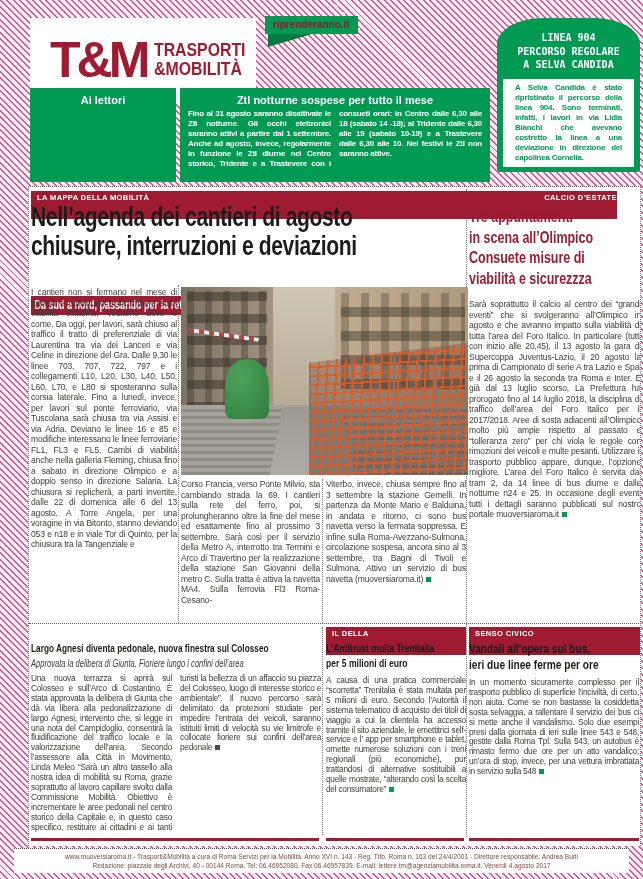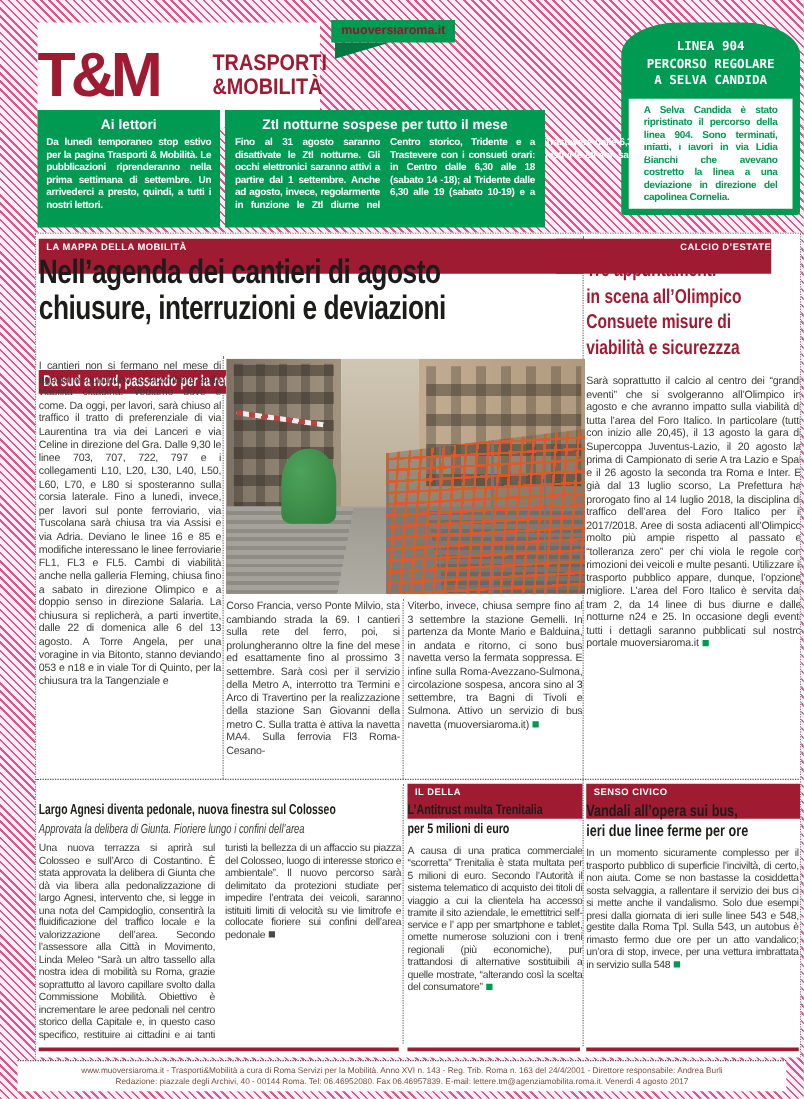--- a/index.html
+++ b/index.html
@@ -53,41 +53,40 @@
   .badge{color:#8c1a30;font-weight:bold;font-size:10px;line-height:18px;padding:0 8px;}
   
   #photo{overflow:hidden;background:linear-gradient(#e8eaec 0 14%,#d7d4cd 14% 40%,#b3aea6 40%);}
   .ph{position:absolute;}
 </style>
 </head>
 <body>
 
 <div id="page">
 
-  <div class="abs white" style="left:30px;top:18px;width:226px;height:84px;display:flex;align-items:center;padding-left:0;box-sizing:border-box;gap:36px;">
+  <div class="abs white" style="left:30px;top:18px;width:226px;height:84px;display:flex;align-items:center;padding-left:20px;box-sizing:border-box;">
     <div class="logo-word">T&amp;M</div>
     <div class="logo-title" style="margin-left:8px;">TRASPORTI
 &amp;MOBILITÀ</div>
   </div>
-  <div class="abs green badge" style="left:265px;top:16px;height:18px;">muoversiaroma.it</div>
+  <div class="abs green badge" style="left:265px;top:16px;height:18px;">riprenderanno.it</div>
   <div class="abs" style="left:268px;top:34px;width:0;height:0;border-top:13px solid #007a42;border-right:44px solid transparent;"></div>
 
   <div class="abs green" style="left:497px;top:18px;width:143px;height:154px;border-radius:46px 46px 3px 3px / 26px 26px 3px 3px;">
     <div class="sign-title">LINEA 904
 PERCORSO REGOLARE
 A SELVA CANDIDA</div>
     <div class="sign-body">A Selva Candida è stato ripristinato il percorso della linea 904. Sono terminati, infatti, i lavori in via Lidia Bianchi che avevano costretto la linea a una deviazione in direzione del capolinea Cornelia.</div>
   </div>
 
   <div class="abs green" style="left:30px;top:88px;width:146px;height:94px;padding:5px 7px;box-sizing:border-box;">
     <div class="greenbox-title">Ai lettori</div>
-    <p class="greenbox-body">Da lunedì temporaneo stop estivo per la pagina Trasporti &amp; Mobilità. Le pubblicazioni riprenderanno nella prima settimana di settembre. Un arrivederci a presto, quindi, a tutti i nostri lettori.</p>
   </div>
 
-  <div class="abs green" style="left:180px;top:88px;width:256px;height:94px;padding:5px 8px;box-sizing:border-box;">
+  <div class="abs green" style="left:180px;top:88px;width:310px;height:94px;padding:5px 8px;box-sizing:border-box;">
     <div class="greenbox-title">Ztl notturne sospese per tutto il mese</div>
     <p class="greenbox-body twocol" style="height:66px;">Fino al 31 agosto saranno disattivate le Ztl notturne. Gli occhi elettronici saranno attivi a partire dal 1 settembre. Anche ad agosto, invece, regolarmente in funzione le Ztl diurne nel Centro storico, Tridente e a Trastevere con i consueti orari: in Centro dalle 6,30 alle 18 (sabato 14 -18); al Tridente dalle 6,30 alle 19 (sabato 10-19) e a Trastevere dalle 6,30 alle 10. Nei festivi le Ztl non saranno attive.</p>
   </div>
 
   <div class="abs white" style="left:28px;top:186px;width:613px;height:660px;border-top:1px dotted #555;border-left:1px dotted #777;border-right:1px dotted #777;box-sizing:border-box;overflow:hidden;">
 
     <div class="abs dot-v" style="left:149px;top:98px;height:338px;"></div>
     <div class="abs dot-v" style="left:293px;top:292px;height:144px;"></div>
     <div class="abs dot-v" style="left:437px;top:2px;height:648px;"></div>
     <div class="abs dot-v" style="left:293px;top:440px;height:208px;"></div>

